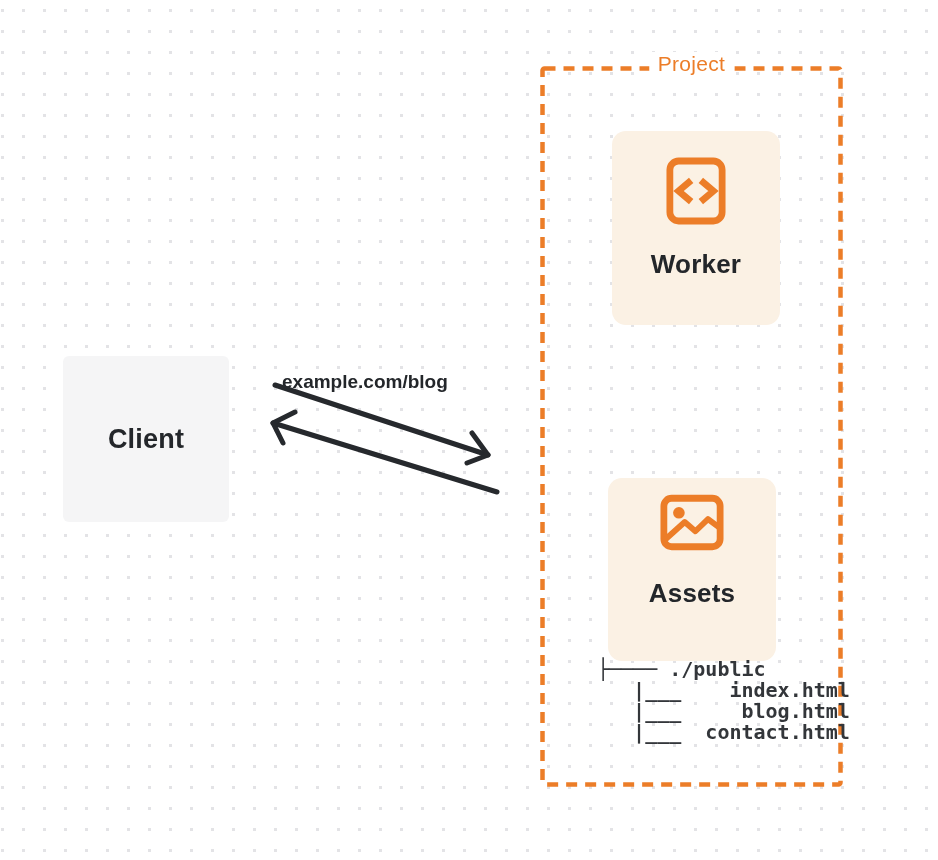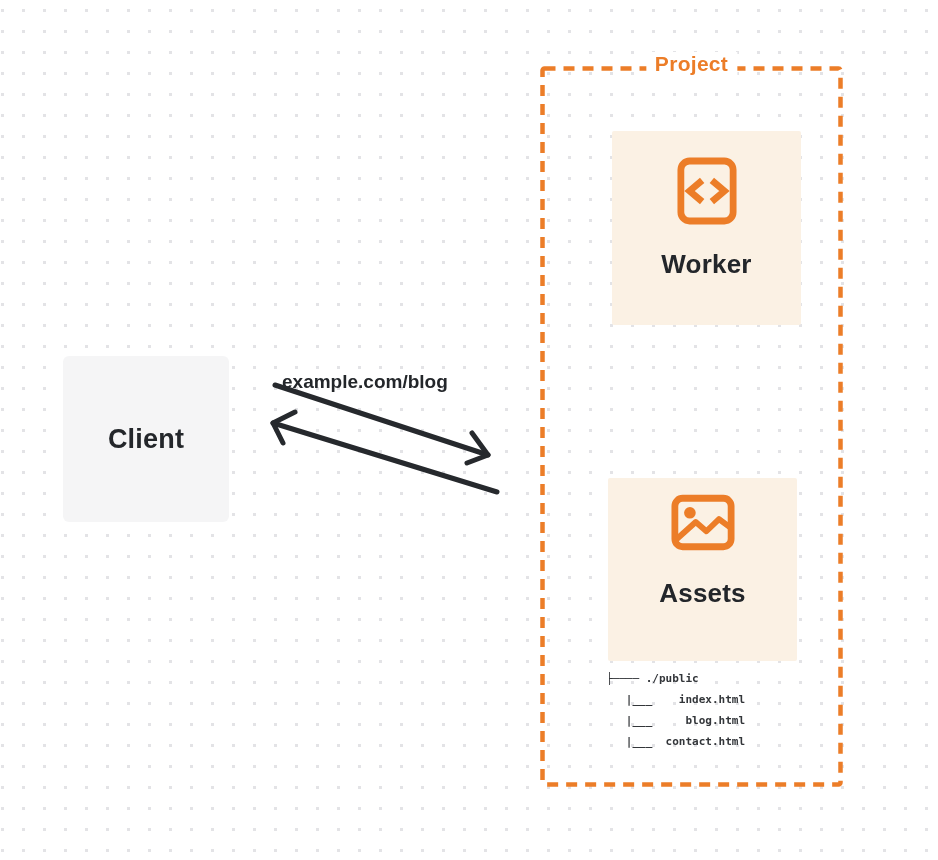--- a/index.html
+++ b/index.html
@@ -54,54 +54,54 @@
     width: 303px; height: 721px;
   }
   .project-border { position: absolute; left: 0; top: 0; }
   .project-label {
     position: absolute;
     top: -14px; left: 50%;
     transform: translateX(-50%);
     background: #ffffff;
     padding: 0 9px;
     font-size: 21px;
-    font-weight: bold;
+    font-weight: normal;
     color: #ec7d28;
     letter-spacing: 0.3px;
     white-space: nowrap;
   }
 
   
   .card {
     position: absolute;
-    width: 189px;
+    width: 168px;
     background: #fbf1e4;
-    border-radius: 2px;
+    border-radius: 14px;
     display: flex;
     flex-direction: column;
     align-items: center;
   }
   .card.worker { left: 72px; top: 65px; height: 168px; padding-top: 26px; }
   .card.assets { left: 68px; top: 412px; height: 167px; padding-top: 16px; }
   .card.worker .card-icon { margin-bottom: 24px; }
   .card.assets .card-icon { margin-bottom: 27px; }
   .card-label {
     font-size: 26px;
     font-weight: bold;
     color: #23262a;
     letter-spacing: 0.2px;
   }
 
   
   .file-tree {
     position: absolute;
     left: 48px; top: 584px;
-    margin: 18px;
+    margin: 9px;
     font-family: "DejaVu Sans Mono", monospace;
-    font-size: 11px;
+    font-size: 20px;
     line-height: 21px;
     font-weight: bold;
     color: #33363a;
     white-space: pre;
   }
 </style>
 </head>
 <body>
 
 <div class="canvas">

